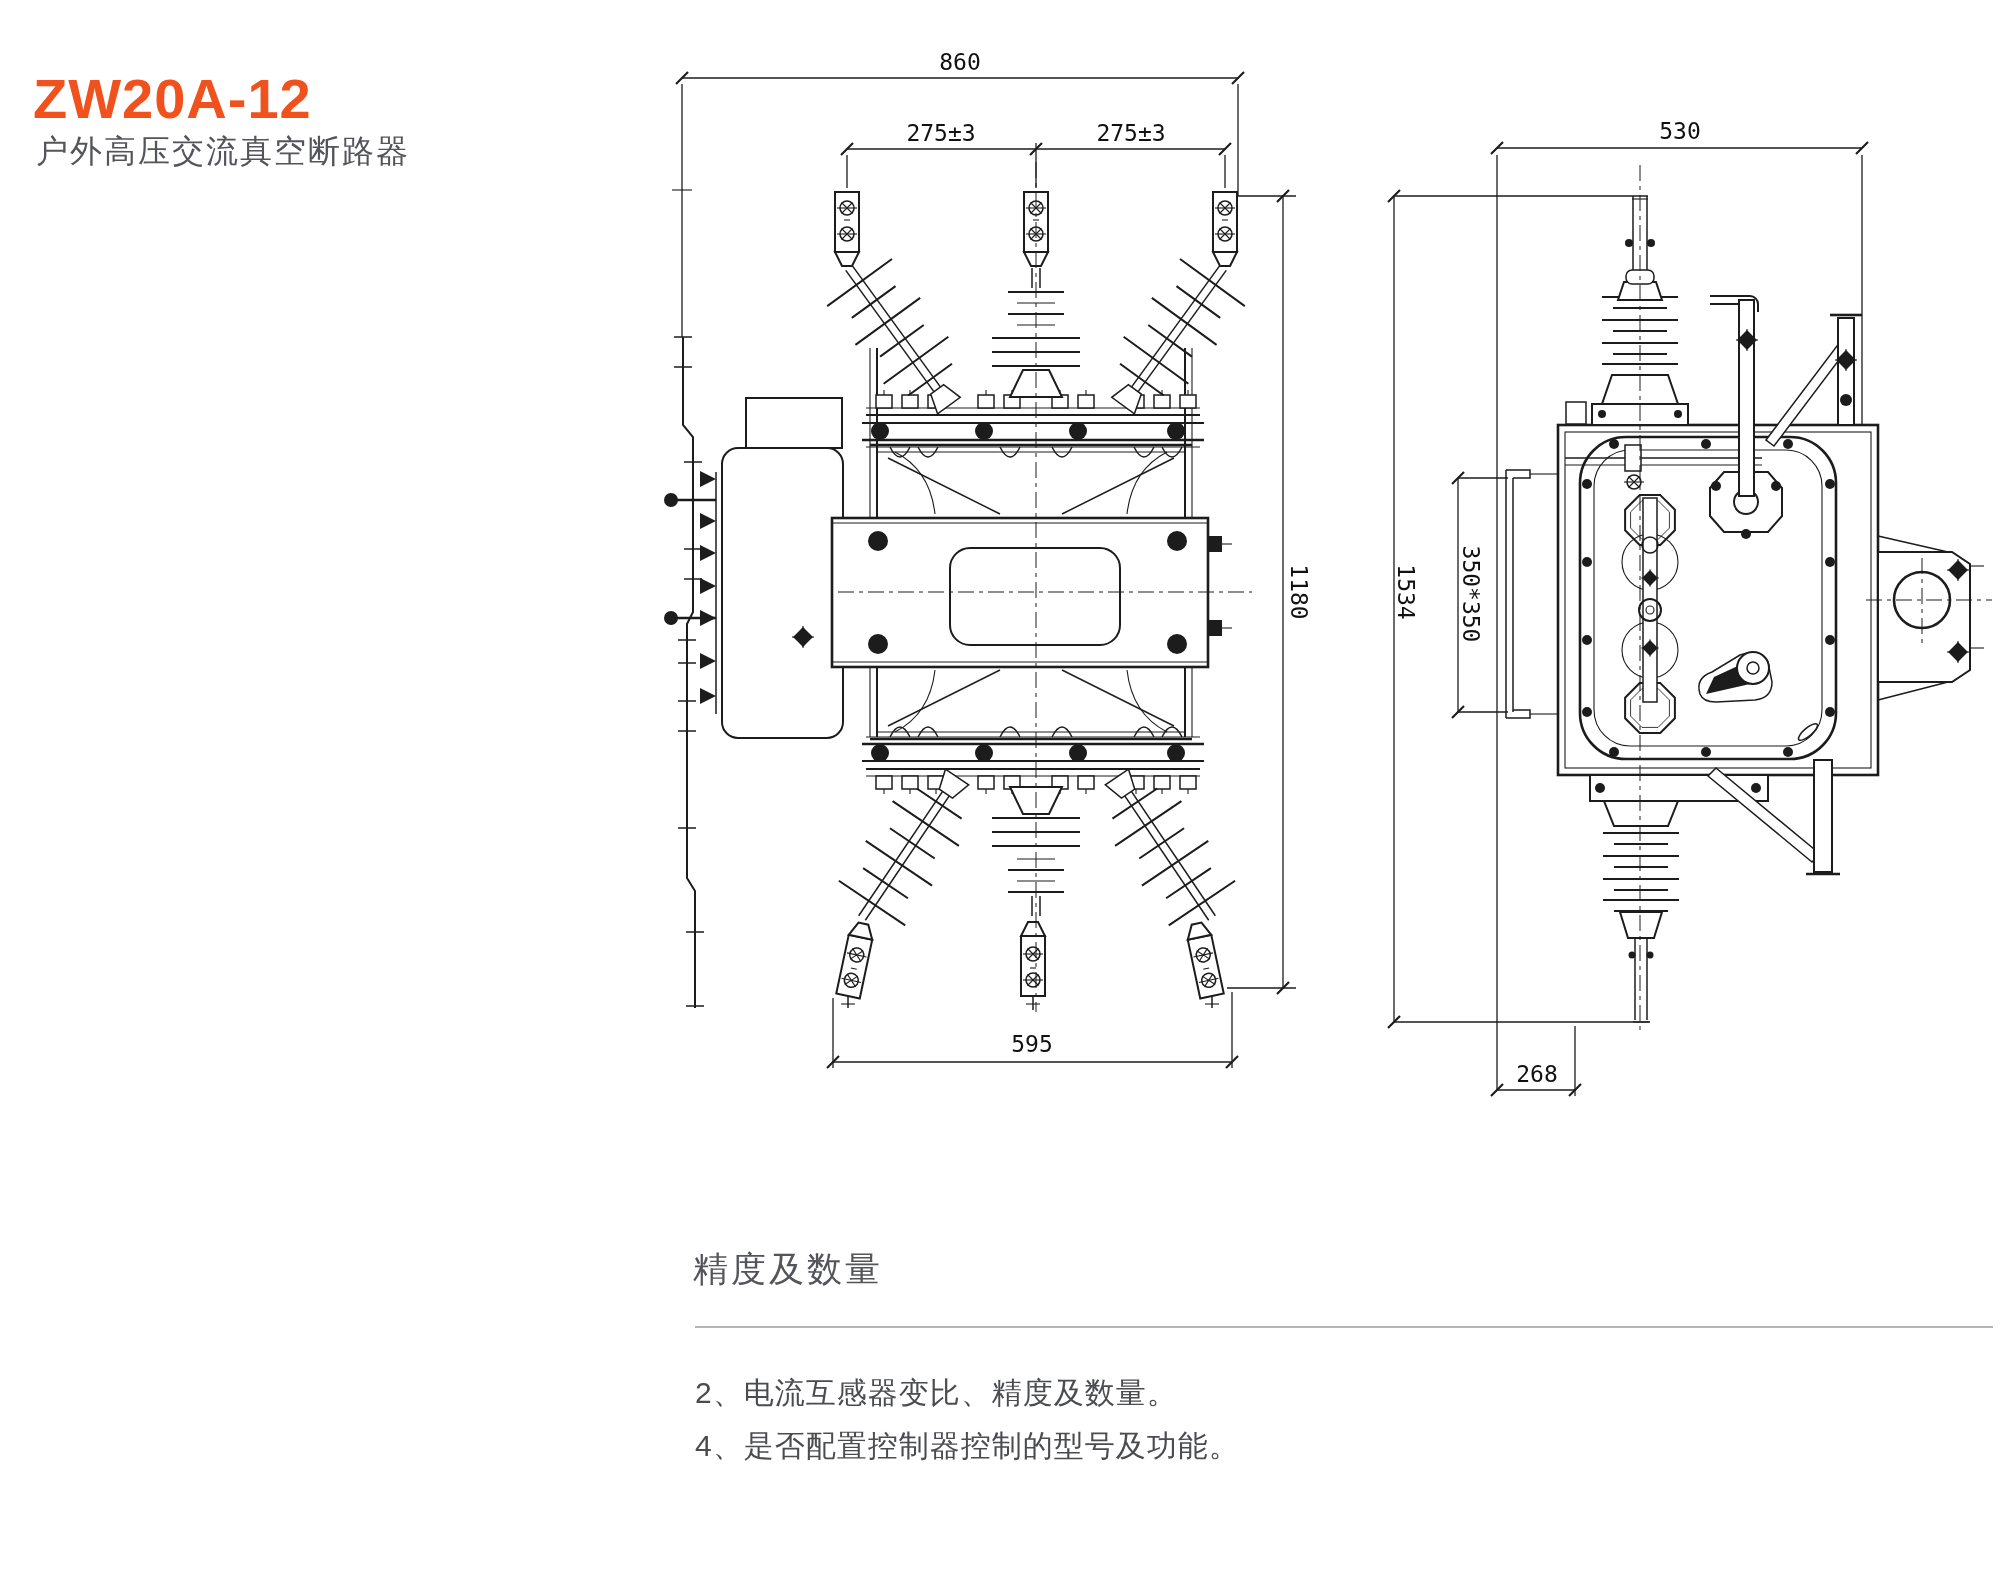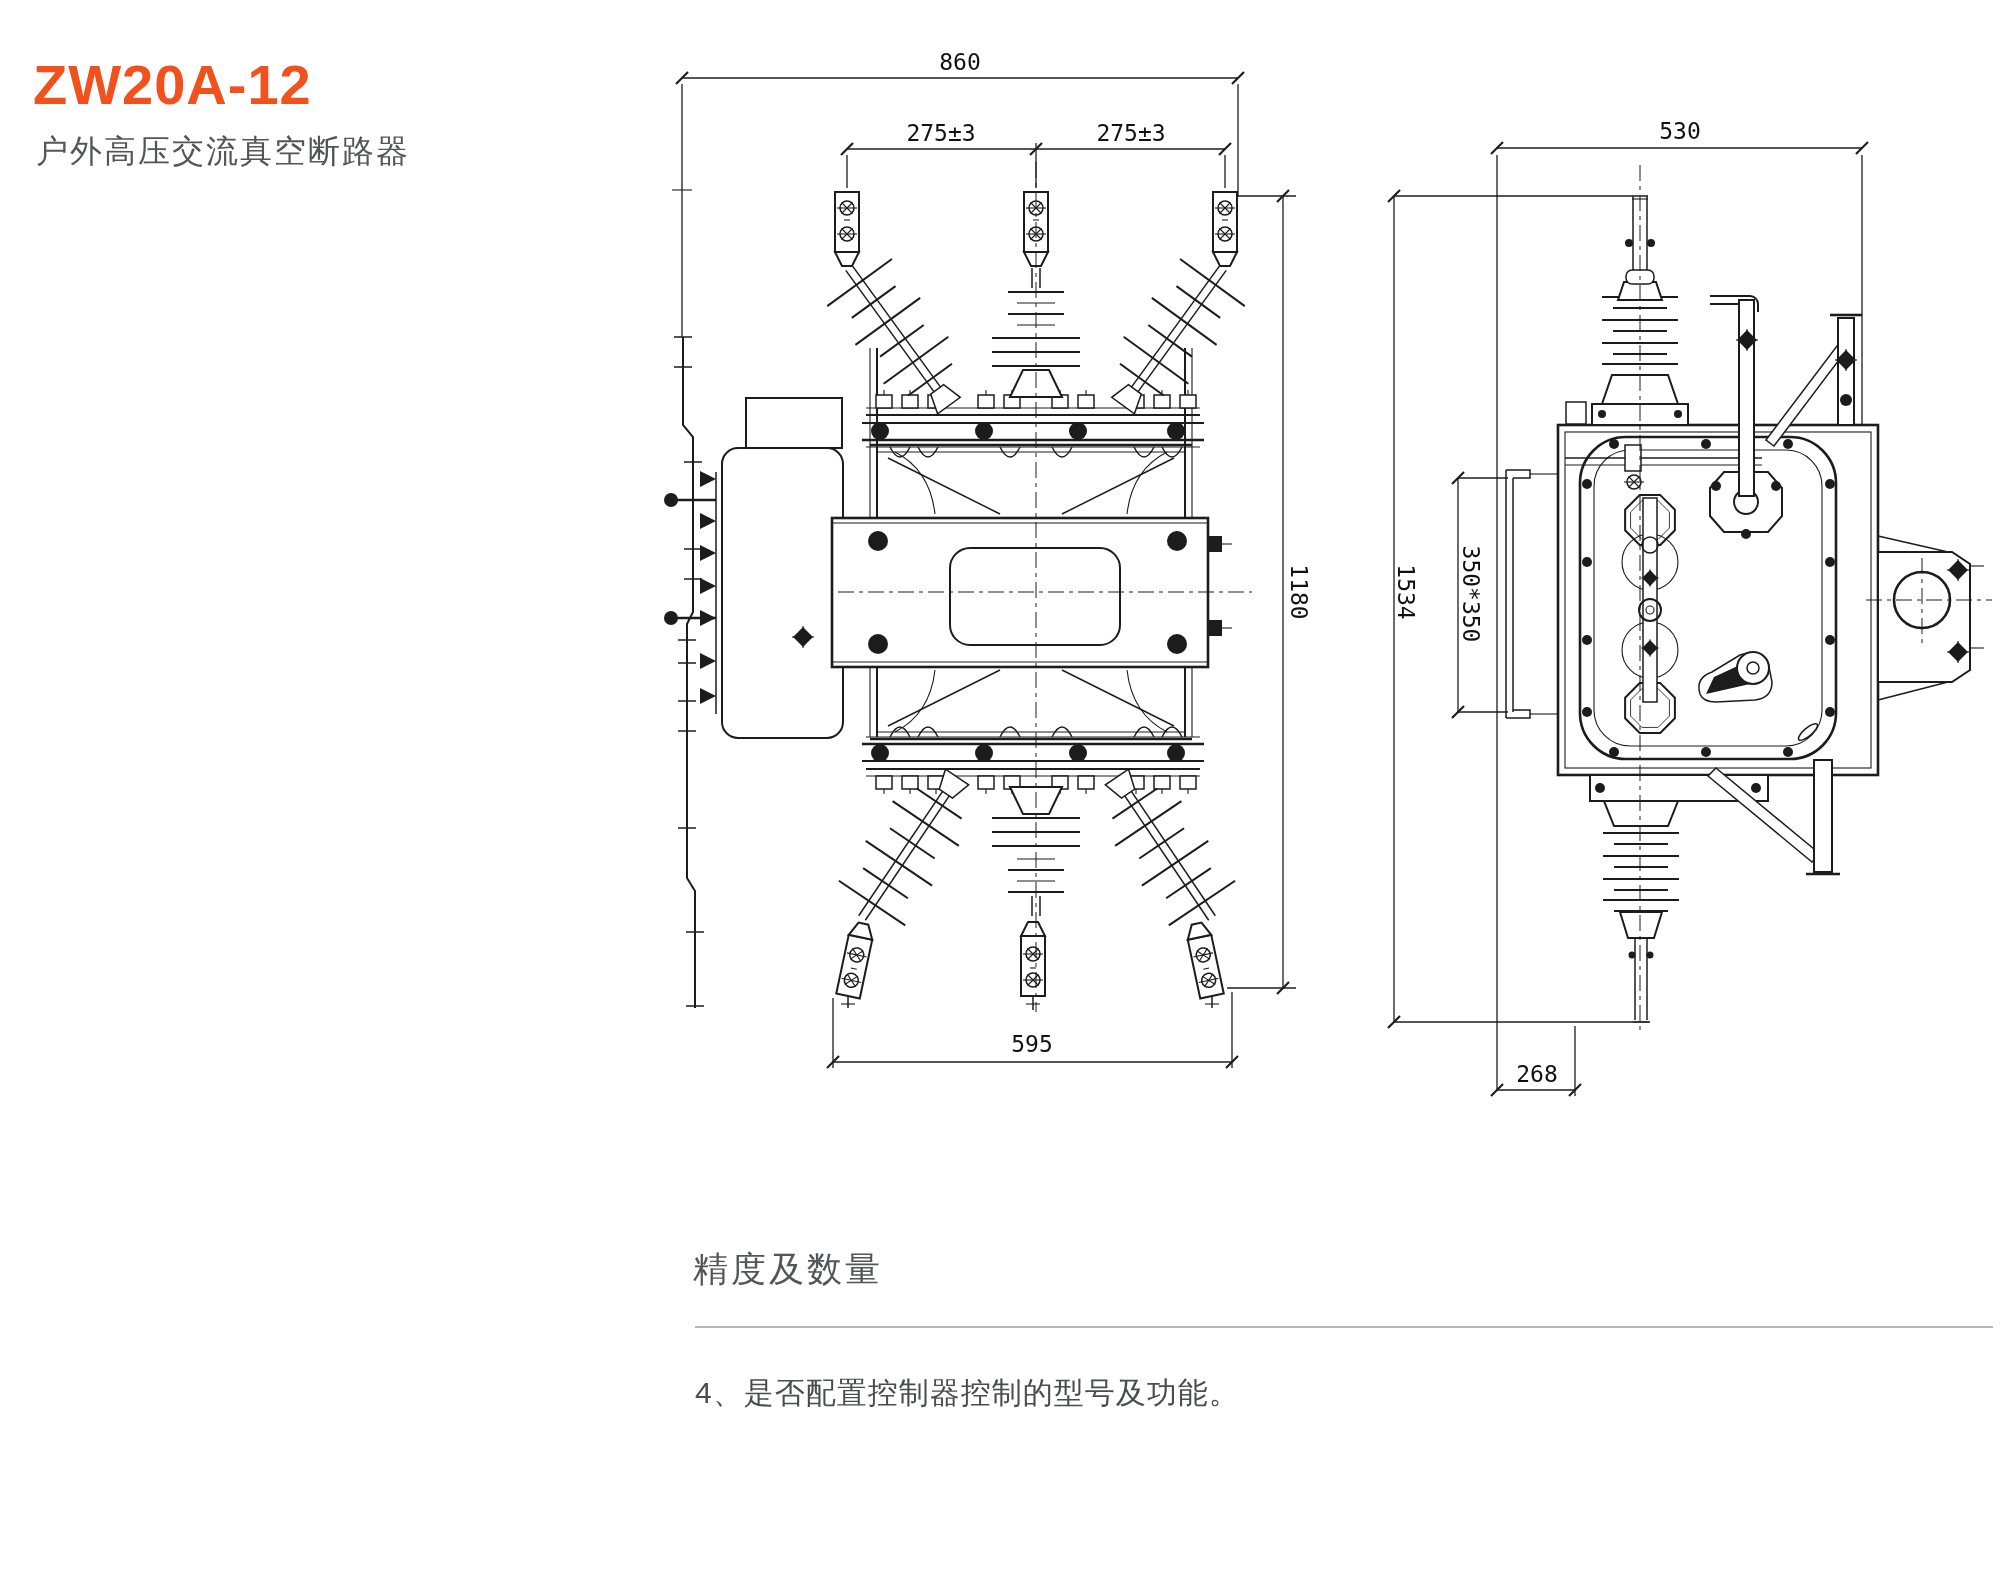--- a/index.html
+++ b/index.html
@@ -1,19 +1,19 @@
 <!DOCTYPE html>
 <html><head>
 <meta charset="utf-8">
 <style>
   html,body{margin:0;padding:0;background:#fff;}
   #page{position:relative;width:2000px;height:1573px;background:#ffffff;overflow:hidden;
         font-family:"Liberation Sans","DejaVu Sans",sans-serif;}
   
-  #model-title{position:absolute;left:33px;top:52px;font-size:56px;font-weight:bold;
+  #model-title{position:absolute;left:33px;top:66px;font-size:56px;font-weight:bold;
                color:#F1511D;letter-spacing:1px;}
   #model-subtitle{position:absolute;left:36px;top:130px;font-size:32px;color:#54555A;letter-spacing:2px;}
   
   #ordering-heading{position:absolute;left:693px;top:1246px;font-size:35px;color:#54555A;letter-spacing:3px;}
   #ordering-divider{position:absolute;left:695px;top:1326px;width:1298px;height:2px;background:#b3b5b8;}
   #ordering-list{position:absolute;left:695px;top:1366px;font-size:30px;color:#4B4C50;letter-spacing:1px;}
   #ordering-list .item{height:53px;line-height:53px;white-space:nowrap;}
   
   #drawing{position:absolute;left:0;top:0;}
   #drawing *{vector-effect:none;}
@@ -442,16 +442,17 @@
 
       <line x1="1640" y1="165" x2="1640" y2="1030" class="cl"></line>
       <line x1="1866" y1="600" x2="1992" y2="600" class="cl"></line>
       <line x1="1922" y1="558" x2="1922" y2="648" class="cl"></line>
     </g>
   </svg>
 
   <div id="ordering-heading">精度及数量</div>
   <div id="ordering-divider"></div>
   <div id="ordering-list">
+    <div class="item">2、电流互感器变比、精度及数量。</div>
     <div class="item">4、是否配置控制器控制的型号及功能。</div>
   </div>
 
 </div>
 
 </body></html>

